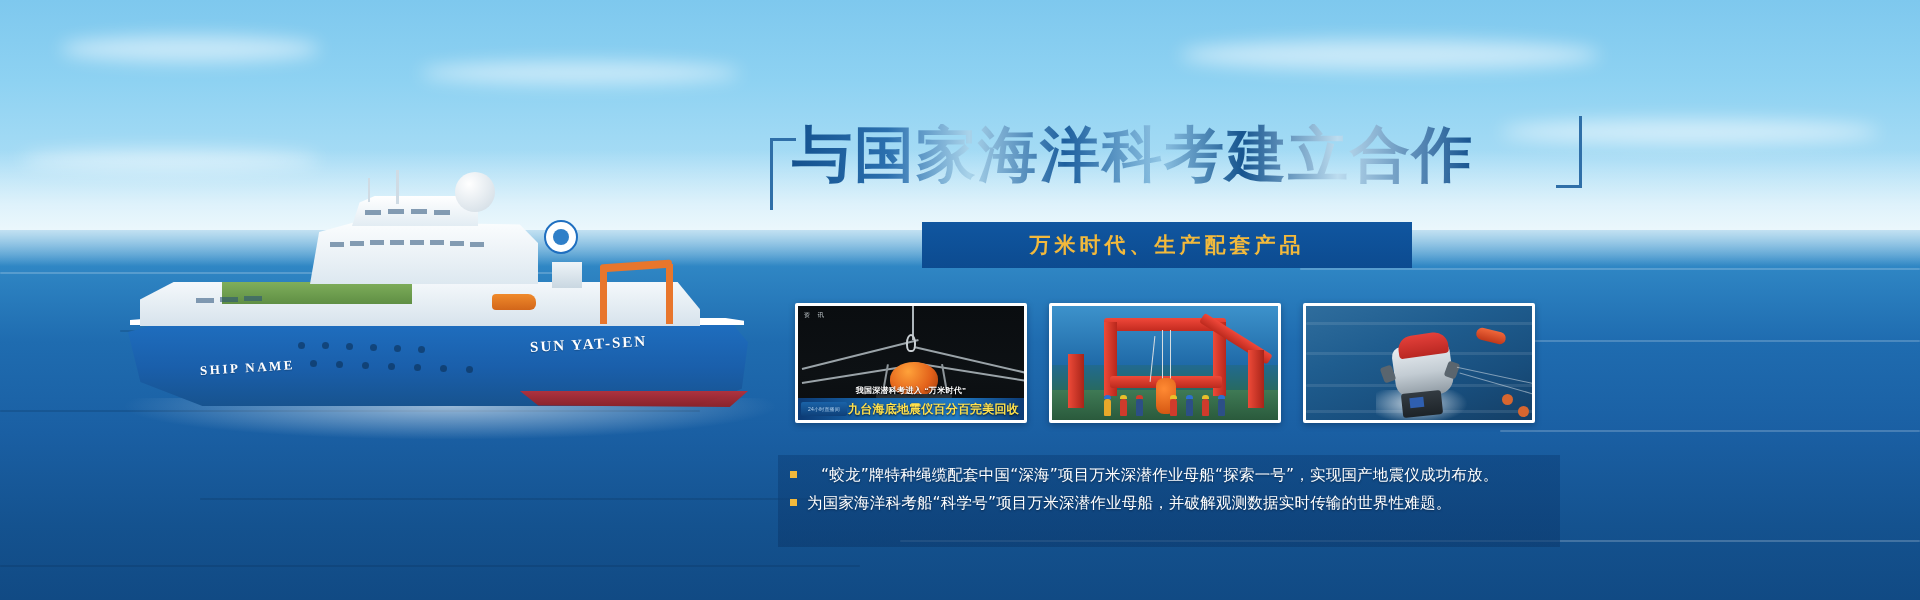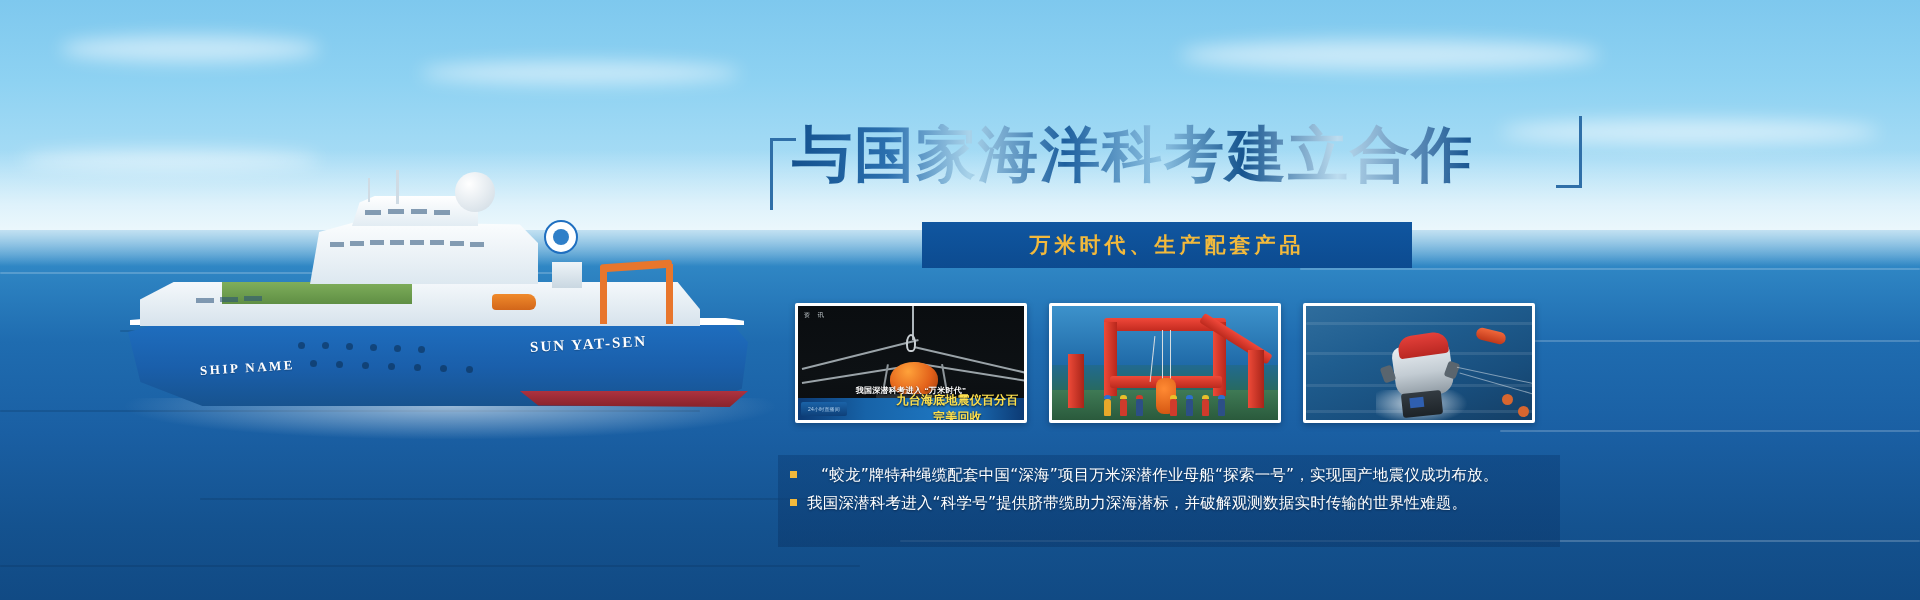--- a/index.html
+++ b/index.html
@@ -190,21 +190,21 @@
     display:flex; align-items:center;
   }
   .t1 .capbadge {
     width:46px; height:14px; margin-left:3px; border-radius:2px;
     background:linear-gradient(180deg,#1a63a8,#0e4079);
     color:#bcd9f2; font-size:5px; display:flex; align-items:center; justify-content:center;
     letter-spacing:.2px; flex:none;
   }
   .t1 .caption2 {
     flex:1; text-align:center; color:#ffe14d; font-size:12px; font-weight:bold;
-    letter-spacing:.2px; text-shadow:0 1px 2px rgba(0,0,0,.8); padding-right:4px;margin-left:48px;
+    letter-spacing:.2px; text-shadow:0 1px 2px rgba(0,0,0,.8); padding-right:4px;
   }
   .t1 .tl {
     position:absolute; left:6px; top:5px; color:#cfd6da; font-size:6px; letter-spacing:3px;
   }
 
   
   .t2 { background:linear-gradient(180deg,#2f7fbe 0%,#2473b2 28%,#1e6aa6 42%,#2a6a4f 82%,#24583f 100%); }
   .t2 .hsea { position:absolute; left:0; top:0; width:100%; height:52%; background:linear-gradient(180deg,#3d92cb,#1f6aa8); }
   .t2 .deck { position:absolute; left:0; bottom:0; width:100%; height:26%; background:linear-gradient(180deg,#3f7a55,#2a5a3c); }
   .t2 .frame-top { position:absolute; left:52px; top:12px; width:122px; height:13px; background:linear-gradient(180deg,#f0483a,#c32a1f); border-radius:3px; }
@@ -430,17 +430,17 @@
 
   </div>
 
   <div class="bullets">
     <div class="bullet-row indent">
       <div class="bullet-dot"></div>
       <div class="bullet-text">“蛟龙”牌特种绳缆配套中国“深海”项目万米深潜作业母船“探索一号”，实现国产地震仪成功布放。</div>
     </div>
     <div class="bullet-row">
       <div class="bullet-dot"></div>
-      <div class="bullet-text">我国深潜科考进入“科学号”提供脐带缆助力深海潜标，并破解观测数据实时传输的世界性难题。</div>
+      <div class="bullet-text">为国家海洋科考船“科学号”项目万米深潜作业母船，并破解观测数据实时传输的世界性难题。</div>
     </div>
   </div>
 
 </div>
 
 </body></html>

